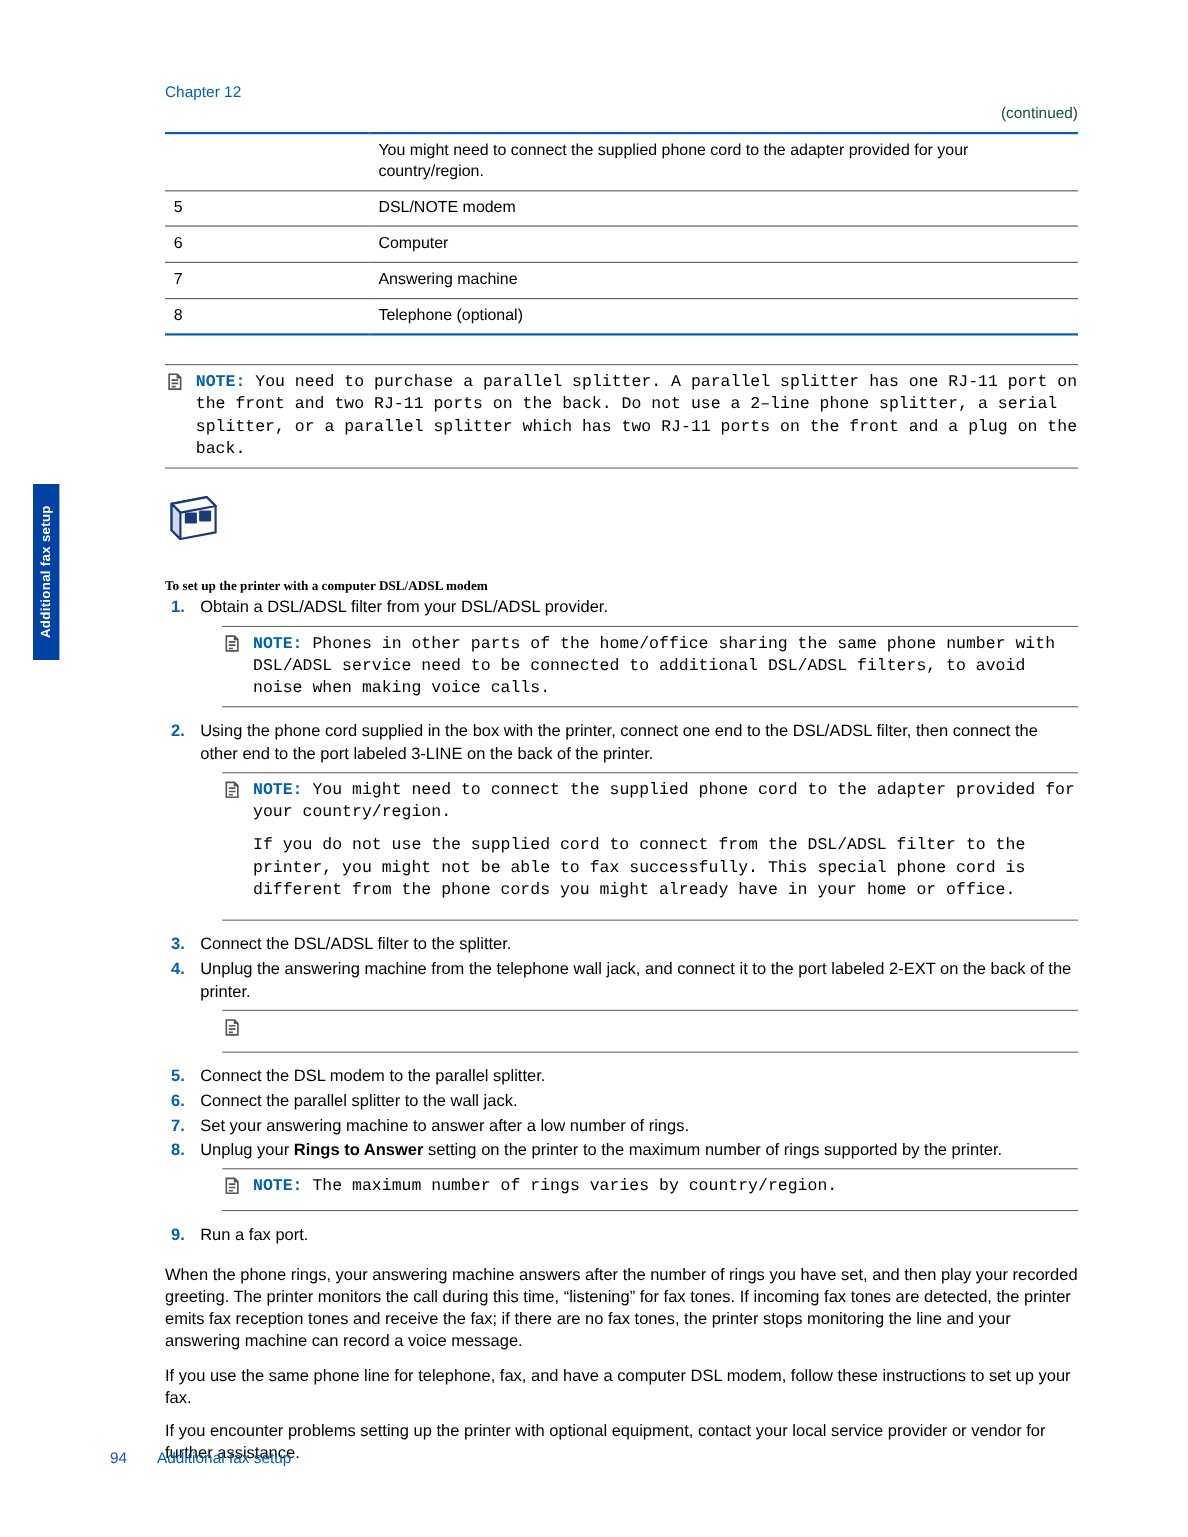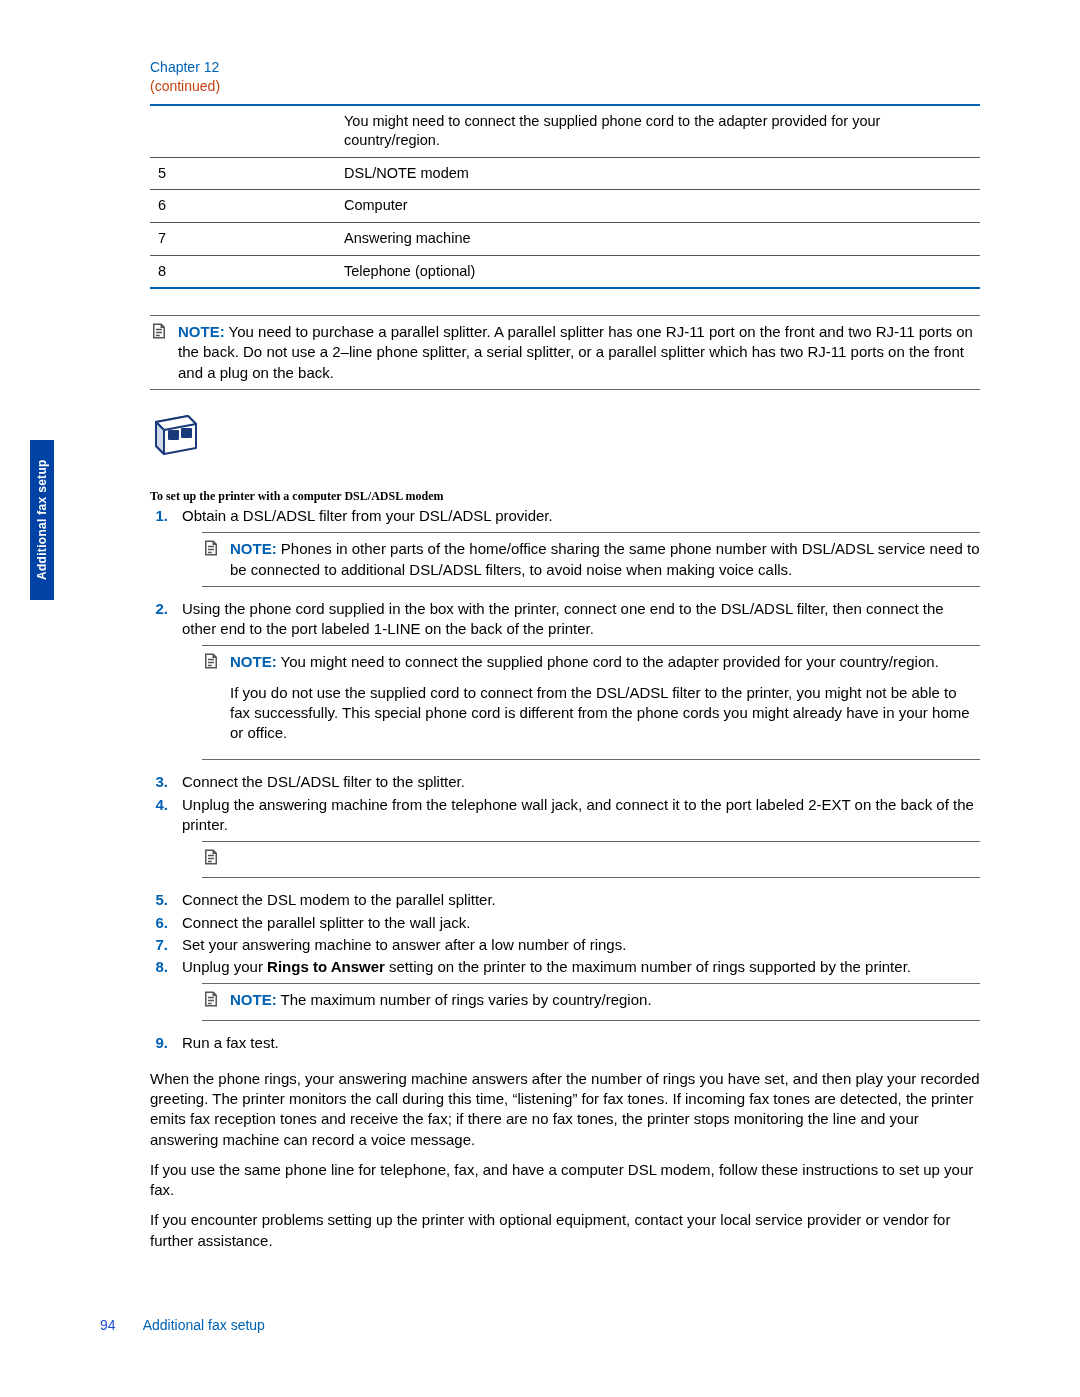--- a/index.html
+++ b/index.html
@@ -6,23 +6,24 @@
   body{
     width:1080px;height:1397px;
     font-family:Arial,Helvetica,sans-serif;
     color:#000;
     font-size:15px;
     line-height:1.35;
     position:relative;
   }
   .page{
     padding:58px 100px 0 150px;
+    margin-top:16px;
   }
   .hdr-chapter{color:#0061b3;font-size:14px;}
-  .hdr-cont{color:#c2410c;font-size:14px;margin-bottom:8px;}
+  .hdr-cont{color:#14532d;font-size:14px;margin-bottom:8px;text-align:right;}
   table.t1{
     border-collapse:collapse;
     width:100%;
     margin-bottom:26px;
     font-size:14.5px;
   }
   table.t1 td{
     border-top:1px solid #555;
     padding:6px 8px 6px 8px;
     vertical-align:top;
@@ -30,20 +31,21 @@
   table.t1 tr:first-child td{border-top:2px solid #0061b3;}
   table.t1 tr:last-child td{border-bottom:2px solid #0061b3;}
   table.t1 td:first-child{width:170px;}
   .noteblock{
     border-top:1px solid #666;
     border-bottom:1px solid #666;
     margin:6px 0 10px 0;
     padding:6px 0;
     display:flex;
     gap:10px;
+    font-family:Liberation Mono, monospace;
   }
   .noteblock .nicon{flex:0 0 18px;color:#555;}
   .noteblock .ntext{}
   .nlabel{color:#0061b3;font-weight:bold;}
   .modem-illus{margin:24px 0 30px 0;}
   .modem-illus svg{display:block;}
   .sect-head{font-weight:bold;margin:0 0 2px 0;font-size:12px;font-family:Liberation Serif, serif;}
   ol.steps{list-style:none;padding:0;margin:0 0 16px 0;}
   ol.steps>li{display:flex;gap:14px;margin:0 0 2px 0;}
   ol.steps>li .num{color:#0061b3;font-weight:bold;flex:0 0 18px;text-align:right;}
@@ -146,21 +148,21 @@
           <div class="ntext">
             <span class="nlabel">NOTE:</span>
             <span>Phones in other parts of the home/office sharing the same phone number with DSL/ADSL service need to be connected to additional DSL/ADSL filters, to avoid noise when making voice calls.</span>
           </div>
         </div>
       </div>
     </li>
     <li>
       <div class="num">2.</div>
       <div class="body">
-        <div>Using the phone cord supplied in the box with the printer, connect one end to the DSL/ADSL filter, then connect the other end to the port labeled 1-LINE on the back of the printer.</div>
+        <div>Using the phone cord supplied in the box with the printer, connect one end to the DSL/ADSL filter, then connect the other end to the port labeled 3-LINE on the back of the printer.</div>
         <div class="noteblock inset">
           <div class="nicon">
             <svg width="18" height="18" viewBox="0 0 24 24">
                 <path fill="none" stroke="#555" stroke-width="2" d="M5 3h10l4 4v14H5z M15 3v4h4 M8 10h8 M8 14h8 M8 18h5"></path>
               </svg>
           </div>
           <div class="ntext">
             <div>
               <span class="nlabel">NOTE:</span>
               <span>You might need to connect the supplied phone cord to the adapter provided for your country/region.</span>
@@ -213,21 +215,21 @@
           </div>
           <div class="ntext">
             <span class="nlabel">NOTE:</span>
             <span>The maximum number of rings varies by country/region.</span>
           </div>
         </div>
       </div>
     </li>
     <li>
       <div class="num">9.</div>
-      <div class="body">Run a fax test.</div>
+      <div class="body">Run a fax port.</div>
     </li>
   </ol>
 
   <div class="para">When the phone rings, your answering machine answers after the number of rings you have set, and then play your recorded greeting. The printer monitors the call during this time, “listening” for fax tones. If incoming fax tones are detected, the printer emits fax reception tones and receive the fax; if there are no fax tones, the printer stops monitoring the line and your answering machine can record a voice message.</div>
   <div class="para">If you use the same phone line for telephone, fax, and have a computer DSL modem, follow these instructions to set up your fax.</div>
   <div class="para">If you encounter problems setting up the printer with optional equipment, contact your local service provider or vendor for further assistance.</div>
 </div>
 
 <div class="footer">
   <span class="pn">94</span>

